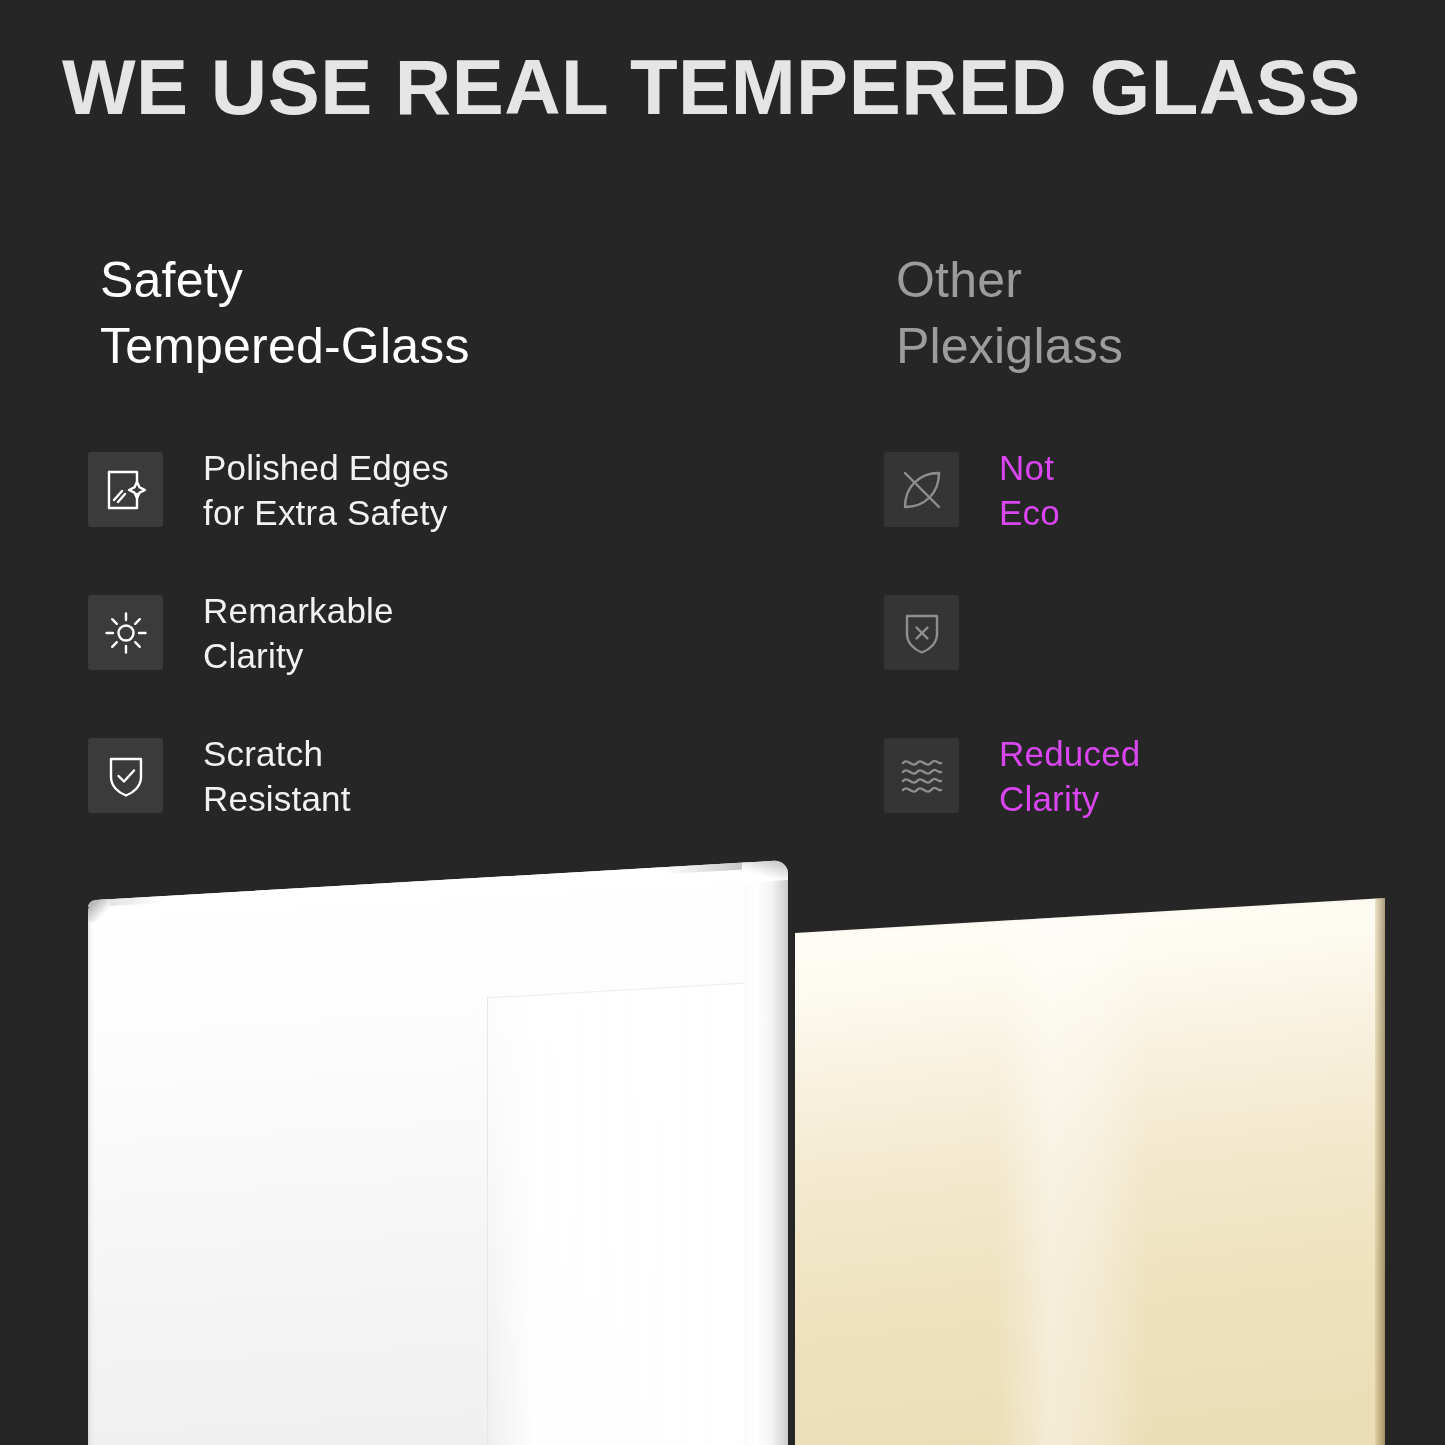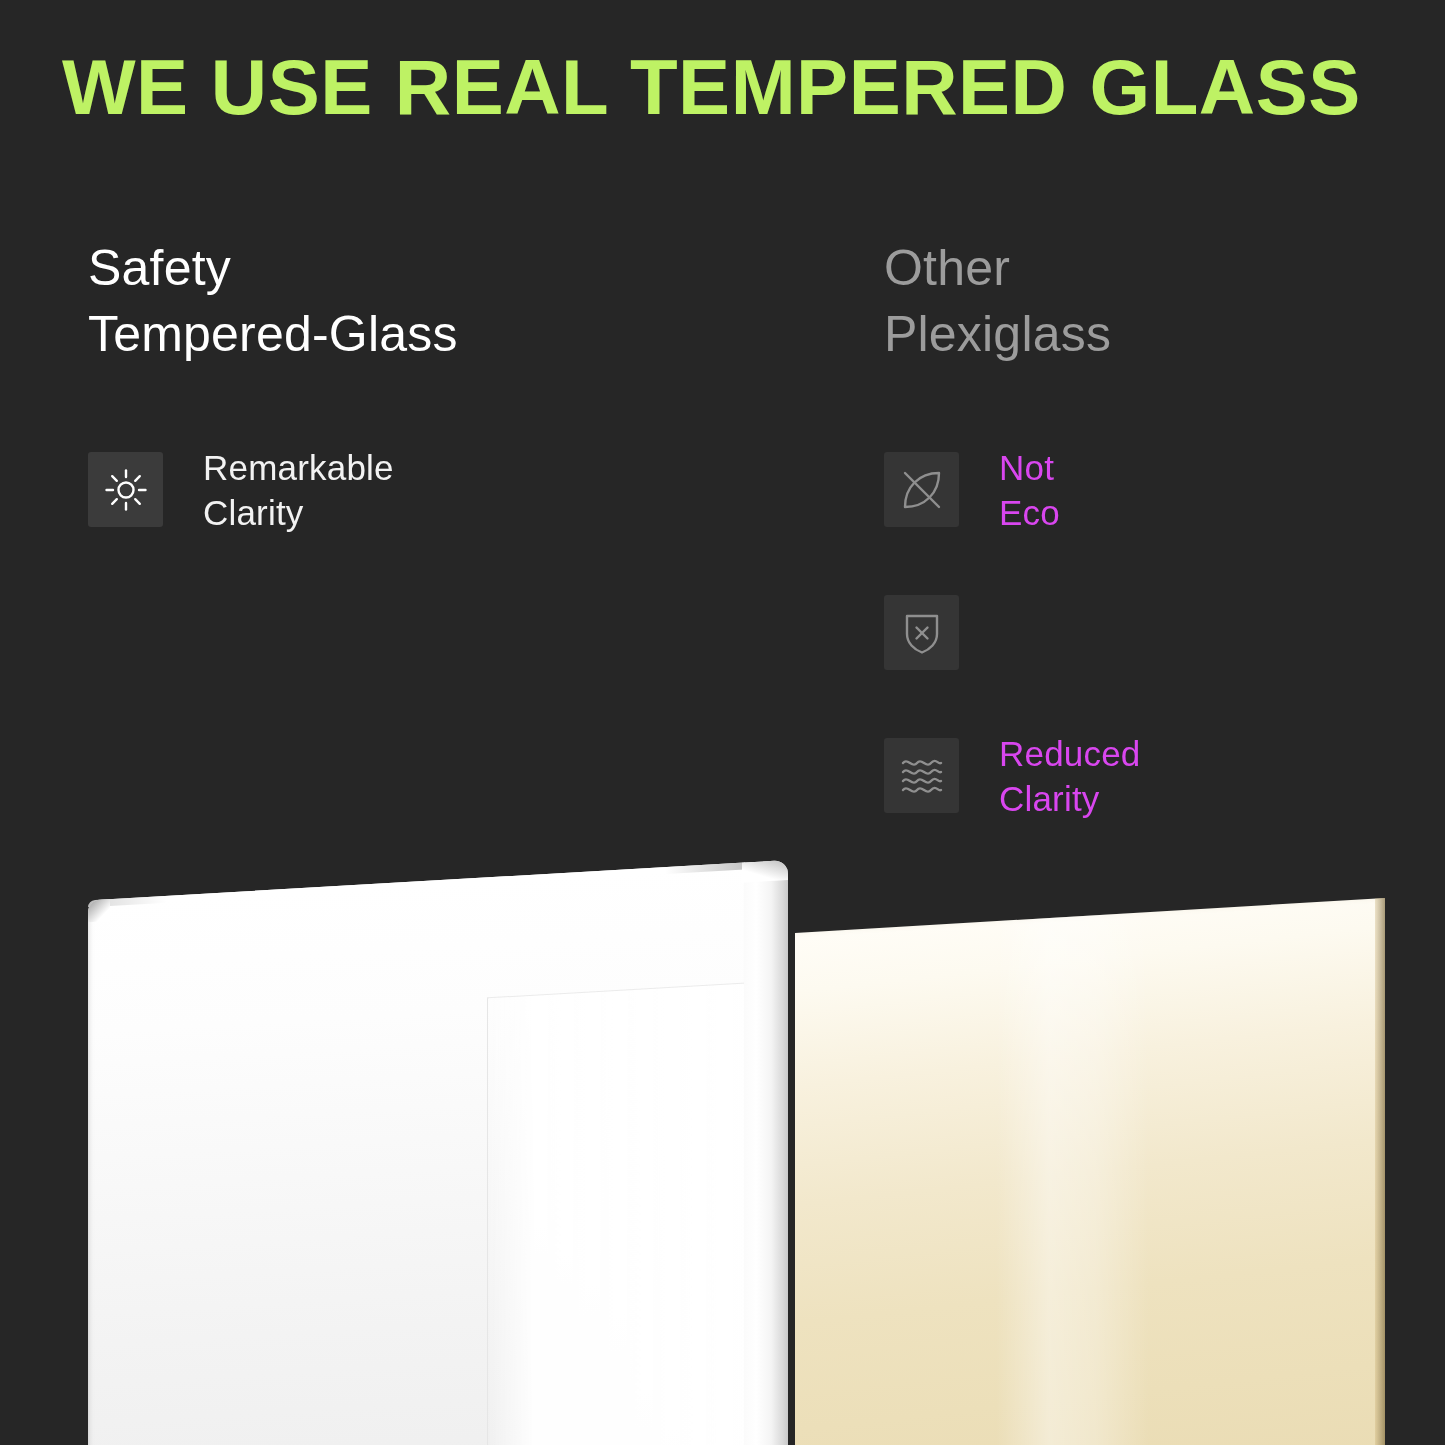--- a/index.html
+++ b/index.html
@@ -23,41 +23,41 @@
   .title {
     position: absolute;
     left: 62px;
     top: 44px;
     width: 1340px;
     font-family: "Liberation Sans Narrow", "Liberation Sans", sans-serif;
     font-weight: bold;
     font-size: 78px;
     line-height: 86px;
     letter-spacing: 0.5px;
-    color: #bef264;
+    color: #e5e5e5;
     white-space: nowrap;
     transform: scaleX(1.0);
     transform-origin: left top;
   }
 
   
   .col {
     position: absolute;
     top: 235px;
     width: 620px;
   }
   .col-left  { left: 88px; }
   .col-right { left: 884px; }
 
   .col-heading {
     font-weight: 300;
     font-size: 50px;
     line-height: 66px;
     letter-spacing: 0.2px;
-    margin: 0;
+    margin: 12px;
     white-space: pre-line;
   }
   .col-left .col-heading  { color: #ffffff; }
   .col-right .col-heading { color: #9c9c9c; }
 
   
   .features {
     position: absolute;
     top: 217px;
     left: 0;
@@ -236,39 +236,62 @@
 <div class="canvas">
 
   <div class="title">WE USE REAL TEMPERED GLASS</div>
 
   <div class="col col-left">
     <div class="col-heading">Safety
 Tempered-Glass</div>
 
     <div class="features">
 
+      <div class="feature-row">
+        <div class="icon-tile">
+          <svg width="46" height="46" viewBox="0 0 46 46" fill="none" stroke-width="2.4" stroke-linecap="round" stroke-linejoin="round">
+            <path d="M6 5 H34 V17"></path>
+            <path d="M34 27 V41 H6 V5"></path>
+            <path d="M11 33 L19 24"></path>
+            <path d="M15 35 L22 27"></path>
+            <path d="M34 15 L36.6 20.4 L42 23 L36.6 25.6 L34 31 L31.4 25.6 L26 23 L31.4 20.4 Z"></path>
+          </svg>
+        </div>
+        <div class="feature-label">Polished Edges
+for Extra Safety</div>
+      </div>
 
       <div class="feature-row">
         <div class="icon-tile">
           <svg width="46" height="46" viewBox="0 0 46 46" fill="none" stroke-width="2.4" stroke-linecap="round" stroke-linejoin="round">
             <circle cx="23" cy="23" r="7.5"></circle>
             <path d="M23 3.5 V10"></path>
             <path d="M23 36 V42.5"></path>
             <path d="M3.5 23 H10"></path>
             <path d="M36 23 H42.5"></path>
             <path d="M9.2 9.2 L13.8 13.8"></path>
             <path d="M32.2 32.2 L36.8 36.8"></path>
             <path d="M36.8 9.2 L32.2 13.8"></path>
             <path d="M13.8 32.2 L9.2 36.8"></path>
           </svg>
         </div>
         <div class="feature-label">Remarkable
 Clarity</div>
       </div>
 
+      <div class="feature-row">
+        <div class="icon-tile">
+          <svg width="46" height="46" viewBox="0 0 46 46" fill="none" stroke-width="2.4" stroke-linecap="round" stroke-linejoin="round">
+            <path d="M8 6 H38 V24 C38 33 31 39.5 23 42.5 C15 39.5 8 33 8 24 Z"></path>
+            <path d="M15.5 23 L21 28.5 L31 17.5"></path>
+          </svg>
+        </div>
+        <div class="feature-label">Scratch
+Resistant</div>
+      </div>
 
     </div>
   </div>
 
   <div class="col col-right">
     <div class="col-heading">Other
 Plexiglass</div>
 
     <div class="features">
 

